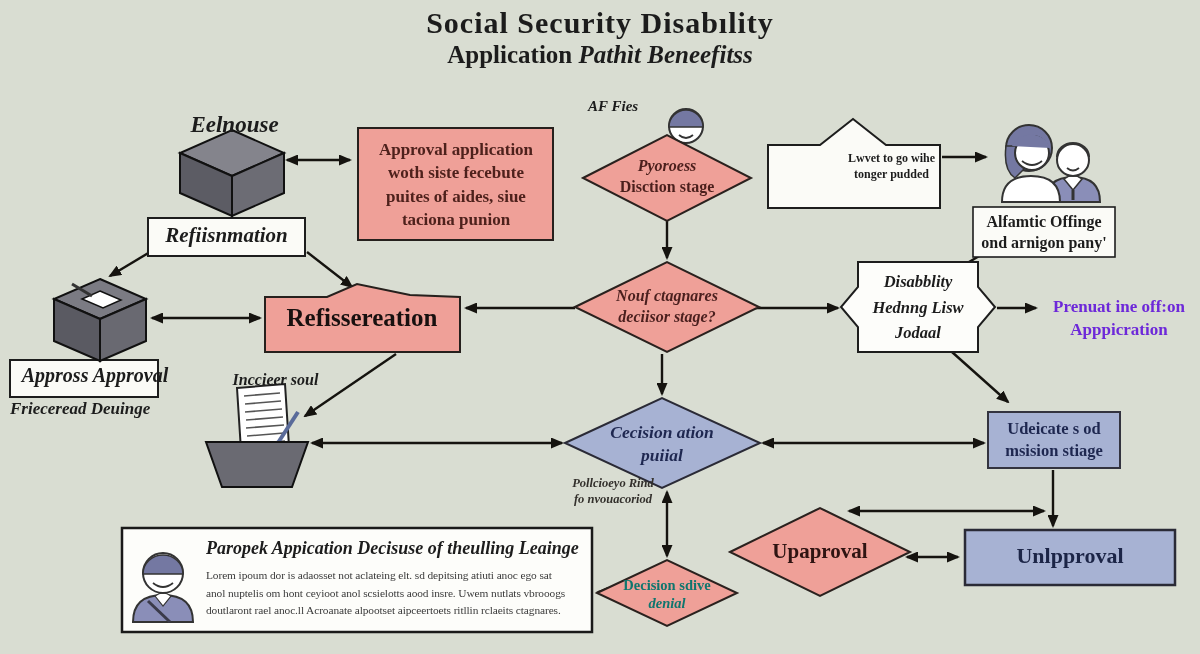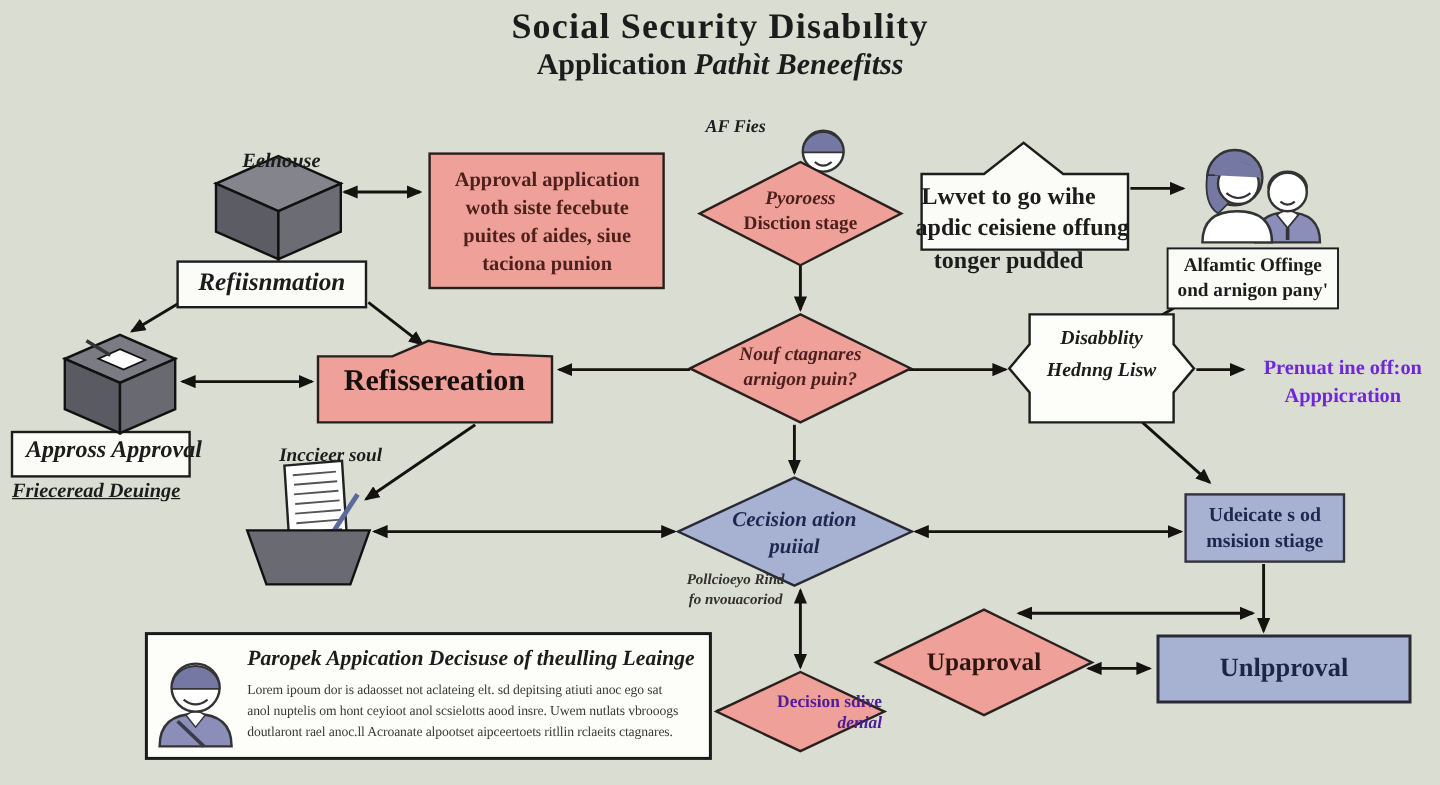--- a/index.html
+++ b/index.html
@@ -127,69 +127,69 @@
     <path d="M153,583 q10,8 20,0" fill="none" stroke="#333333" stroke-width="1.8"></path>
   </g>
 </svg>
 
 <div class="t b ctr" style="left:300px;top:6px;width:600px;font-size:30px;letter-spacing:1px;">Social Security Disabılity</div>
 <div class="t b ctr" style="left:300px;top:41px;width:600px;font-size:25px;">
   <span>Application</span>
   <span class="i">Pathìt Beneefitss</span>
 </div>
 
-<div class="t b i ctr" style="left:162px;top:124px;width:145px;font-size:17px;">Eelnouse</div>
+<div class="t b i ctr" style="left:162px;top:112px;width:145px;font-size:23px;">Eelnouse</div>
 
 <div class="t b ctr salmonText" style="left:362px;top:138px;width:188px;font-size:17px;line-height:1.38;">
   <div>Approval application</div>
   <div>woth siste fecebute</div>
   <div>puites of aides, siue</div>
   <div>taciona punion</div>
 </div>
 
 <div class="t b i" style="left:588px;top:98px;width:100px;font-size:15px;">AF Fies</div>
 
 <div class="t b ctr" style="left:592px;top:156px;width:150px;font-size:16px;line-height:1.3;color:#4b1f1c;text-align:center;">
   <div class="i">Pyoroess</div>
   <div>Disction stage</div>
 </div>
 
-<div class="t b ctr" style="left:763px;top:151px;width:155px;font-size:20px;line-height:1.32;">
+<div class="t b ctr" style="left:814px;top:151px;width:155px;font-size:12px;line-height:1.32;">
   <div>Lwvet to go wihe</div>
-  <div>apdic ceisiene offung</div>
   <div>tonger pudded</div>
 </div>
 
 <div class="t b ctr" style="left:975px;top:212px;width:138px;font-size:16px;line-height:1.3;">
   <div>Alfamtic Offinge</div>
   <div>ond arnigon pany'</div>
 </div>
 
 <div class="t b i ctr" style="left:148px;top:223px;width:157px;font-size:21px;">Refiisnmation</div>
 
 <div class="t b ctr" style="left:267px;top:304px;width:190px;font-size:25px;color:#18100f;">Refissereation</div>
 
 <div class="t b i ctr" style="left:582px;top:286px;width:170px;font-size:16px;line-height:1.3;color:#4a1f1e;">
   <div>Nouf ctagnares</div>
-  <div>arnigon puin?</div>
+  <div>deciisor stage?</div>
 </div>
 
 <div class="t b i ctr" style="left:856px;top:269px;width:124px;font-size:16.5px;line-height:1.55;">
   <div>Disabblity</div>
   <div>Hednng Lisw</div>
+  <div>Jodaal</div>
 </div>
 
 <div class="t b ctr" style="left:1040px;top:296px;width:158px;font-size:17px;line-height:1.35;color:#6d28d9;">
   <div>Prenuat ine off:on</div>
   <div>Apppicration</div>
 </div>
 
 <div class="t b i ctr" style="left:10px;top:364px;width:170px;font-size:20px;">Appross Approval</div>
 
-<div class="t b i" style="left:10px;top:399px;width:190px;font-size:17px;text-decoration:underline;">Frieceread Deuinge</div>
+<div class="t b i" style="left:10px;top:399px;width:190px;font-size:17px;">Frieceread Deuinge</div>
 
 <div class="t b i ctr" style="left:218px;top:371px;width:115px;font-size:16px;">Inccieer soul</div>
 
 <div class="t b i ctr navyText" style="left:572px;top:421px;width:180px;font-size:17.5px;line-height:1.3;">
   <div>Cecision ation</div>
   <div>puiial</div>
 </div>
 
 <div class="t b ctr navyText" style="left:990px;top:418px;width:128px;font-size:16.5px;line-height:1.35;">
   <div>Udeicate s od</div>
@@ -198,21 +198,21 @@
 
 <div class="t b i ctr" style="left:560px;top:476px;width:106px;font-size:12.5px;line-height:1.25;color:#33302c;">
   <div>Pollcioeyo Rind</div>
   <div>fo nvouacoriod</div>
 </div>
 
 <div class="t b ctr" style="left:745px;top:539px;width:150px;font-size:21px;color:#2f1412;">Upaproval</div>
 
 <div class="t b ctr" style="left:967px;top:543px;width:206px;font-size:22px;color:#1c2547;">Unlpproval</div>
 
-<div class="t b ctr" style="left:599px;top:576px;width:136px;font-size:14.5px;line-height:1.25;color:#4c1d95;text-align:right;">
+<div class="t b ctr" style="left:599px;top:576px;width:136px;font-size:14.5px;line-height:1.25;color:#0f766e;">
   <div>Decision sdive</div>
   <div class="i">denial</div>
 </div>
 
 <div class="t b i" style="left:206px;top:538px;width:378px;font-size:18px;">Paropek Appication Decisuse of theulling Leainge</div>
 <div class="t" style="left:206px;top:567px;width:380px;font-size:11.4px;line-height:1.55;color:#3a3a3a;letter-spacing:-0.1px;">
   <div>Lorem ipoum dor is adaosset not aclateing elt. sd depitsing atiuti anoc ego sat</div>
   <div>anol nuptelis om hont ceyioot anol scsielotts aood insre. Uwem nutlats vbrooogs</div>
   <div>doutlaront rael anoc.ll Acroanate alpootset aipceertoets ritllin rclaeits ctagnares.</div>
 </div>

